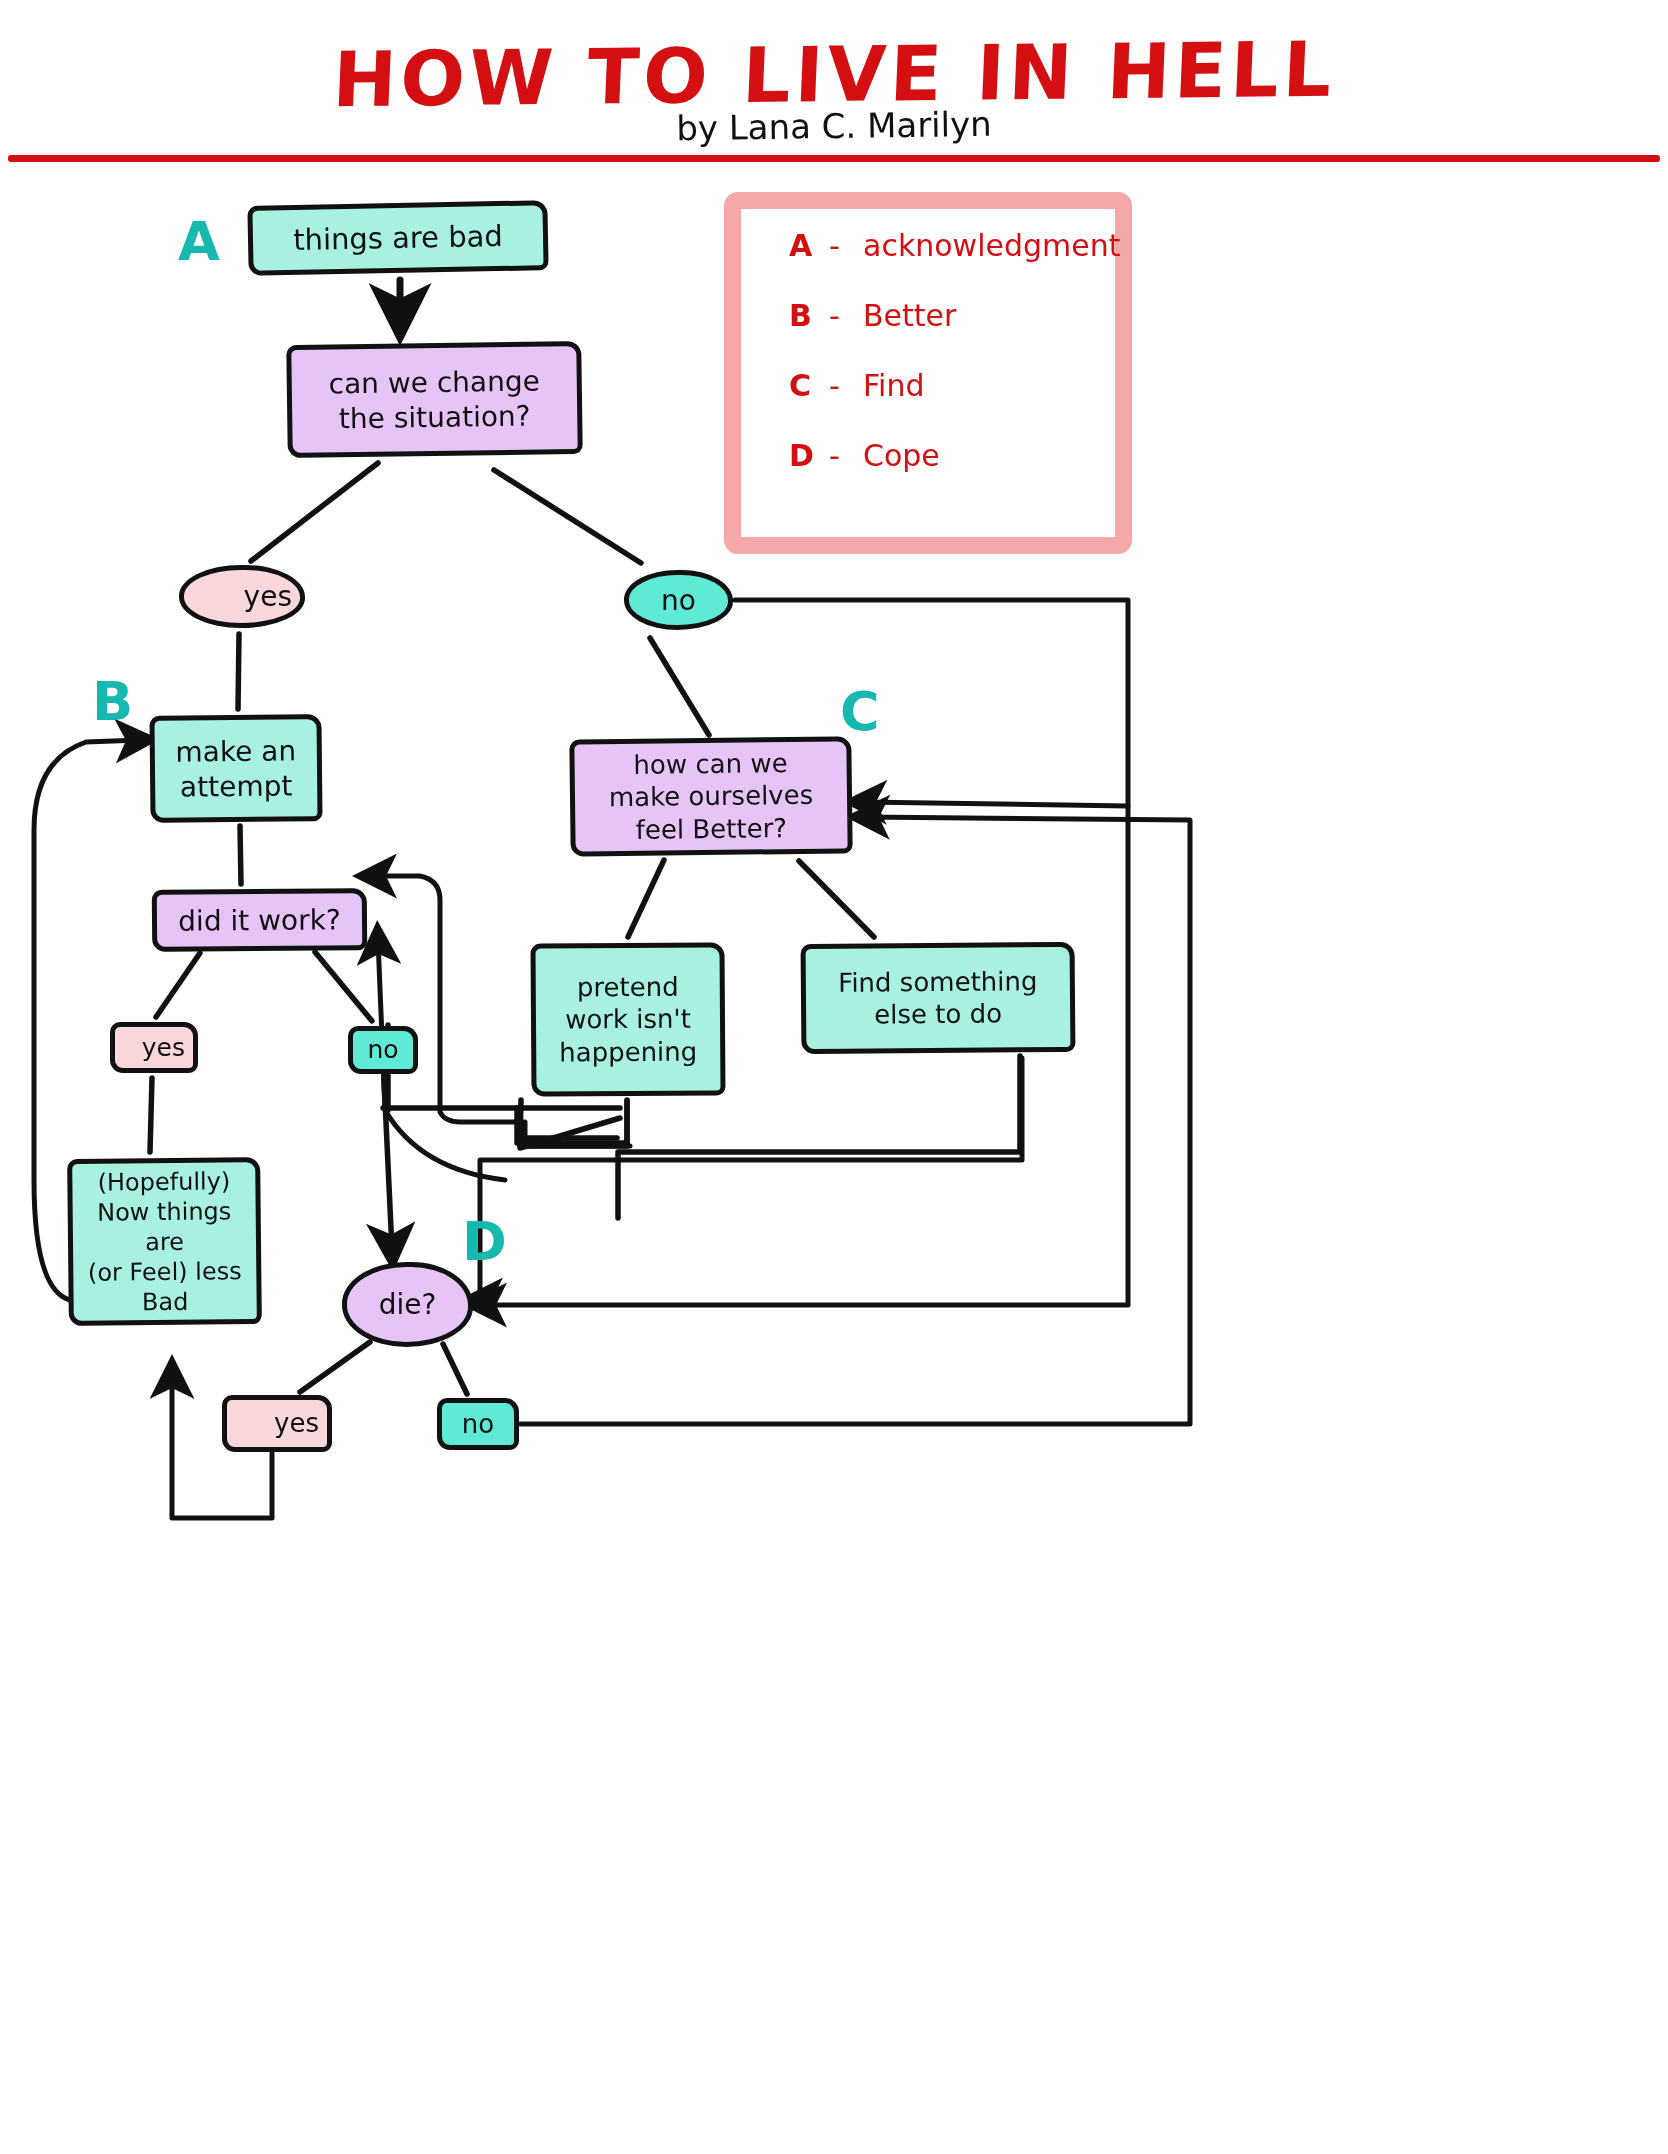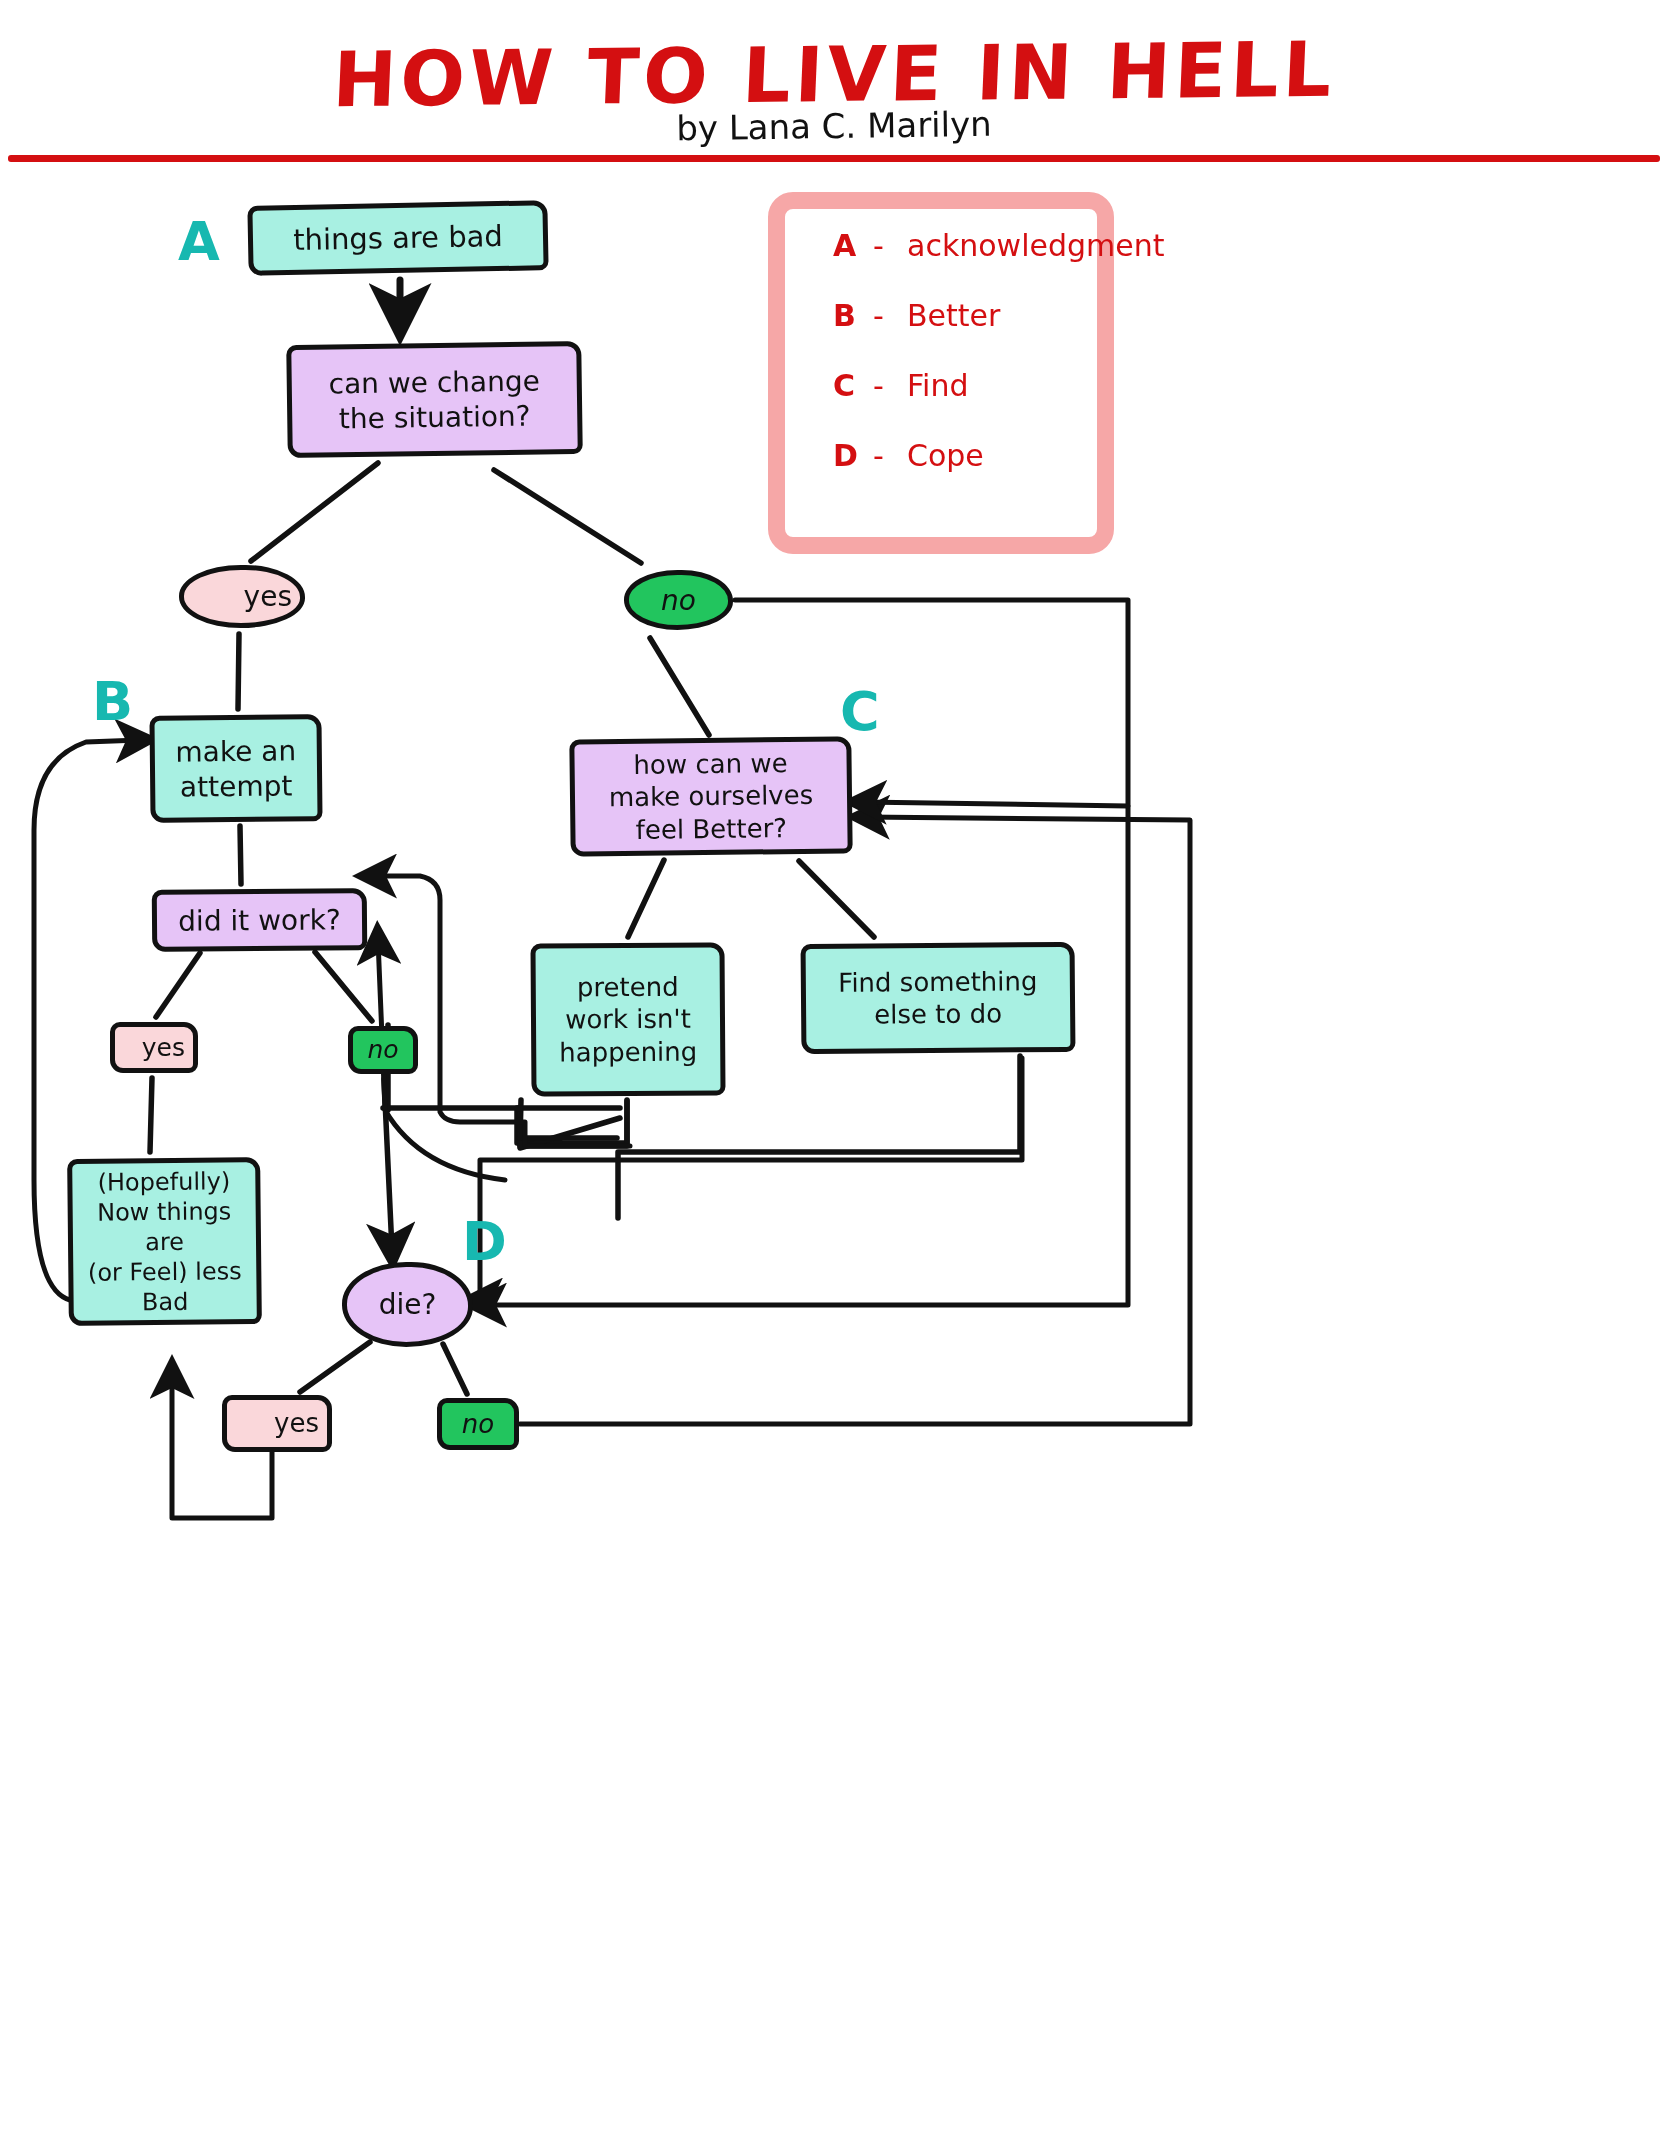--- a/index.html
+++ b/index.html
@@ -20,22 +20,22 @@
     color:#111; font-size:34px; font-family:"DejaVu Sans", sans-serif;
     transform:rotate(-0.8deg);
   }
   .rule {
     position:absolute; left:8px; width:1652px; top:155px; height:7px;
     background:#d40f11; border-radius:3px;
   }
 
   
   .legend {
-    position:absolute; left:768px; top:192px; width:346px; height:362px;
-    border:17px solid #f6a7a7; border-radius:25px; background:#ffffff;
+    position:absolute; left:724px; top:192px; width:408px; height:362px;
+    border:17px solid #f6a7a7; border-radius:14px; background:#ffffff;
     box-sizing:border-box;
   }
   .legend-list { padding:22px 0 0 48px; }
   .legend-row {
     color:#d40f11; font-size:30px; line-height:1.0; margin-bottom:40px;
     white-space:nowrap; font-family:"DejaVu Sans", sans-serif;
   }
   .legend-key { display:inline-block; min-width:40px; font-weight:bold; }
   .legend-dash { display:inline-block; width:34px; }
 
@@ -51,21 +51,21 @@
     display:flex; align-items:center; justify-content:center;
     text-align:center; color:#111; line-height:1.25;
     font-family:"DejaVu Sans", sans-serif;
     border:5px solid #111;
   }
   .node .txt { padding:4px 8px; }
 
   .mint   { background:#a8f0e2; }
   .lilac  { background:#e6c4f7; }
   .pink   { background:#fad7da;justify-content:flex-end; }
-  .yellow { background:#22c55e;font-style:italic; }
+  .yellow { background:#5eead4; }
 
   
   .rect  { border-radius:10px 14px 9px 13px; }
   .oval  { border-radius:50% 48% 52% 50% / 50% 52% 48% 50%; }
 
   
   #n-things      { left:248px; top:203px; width:300px; height:70px;
                    font-size:29px; transform:rotate(-1.1deg); }
   #n-change      { left:287px; top:343px; width:295px; height:113px;
                    font-size:28px; transform:rotate(-0.8deg); }

